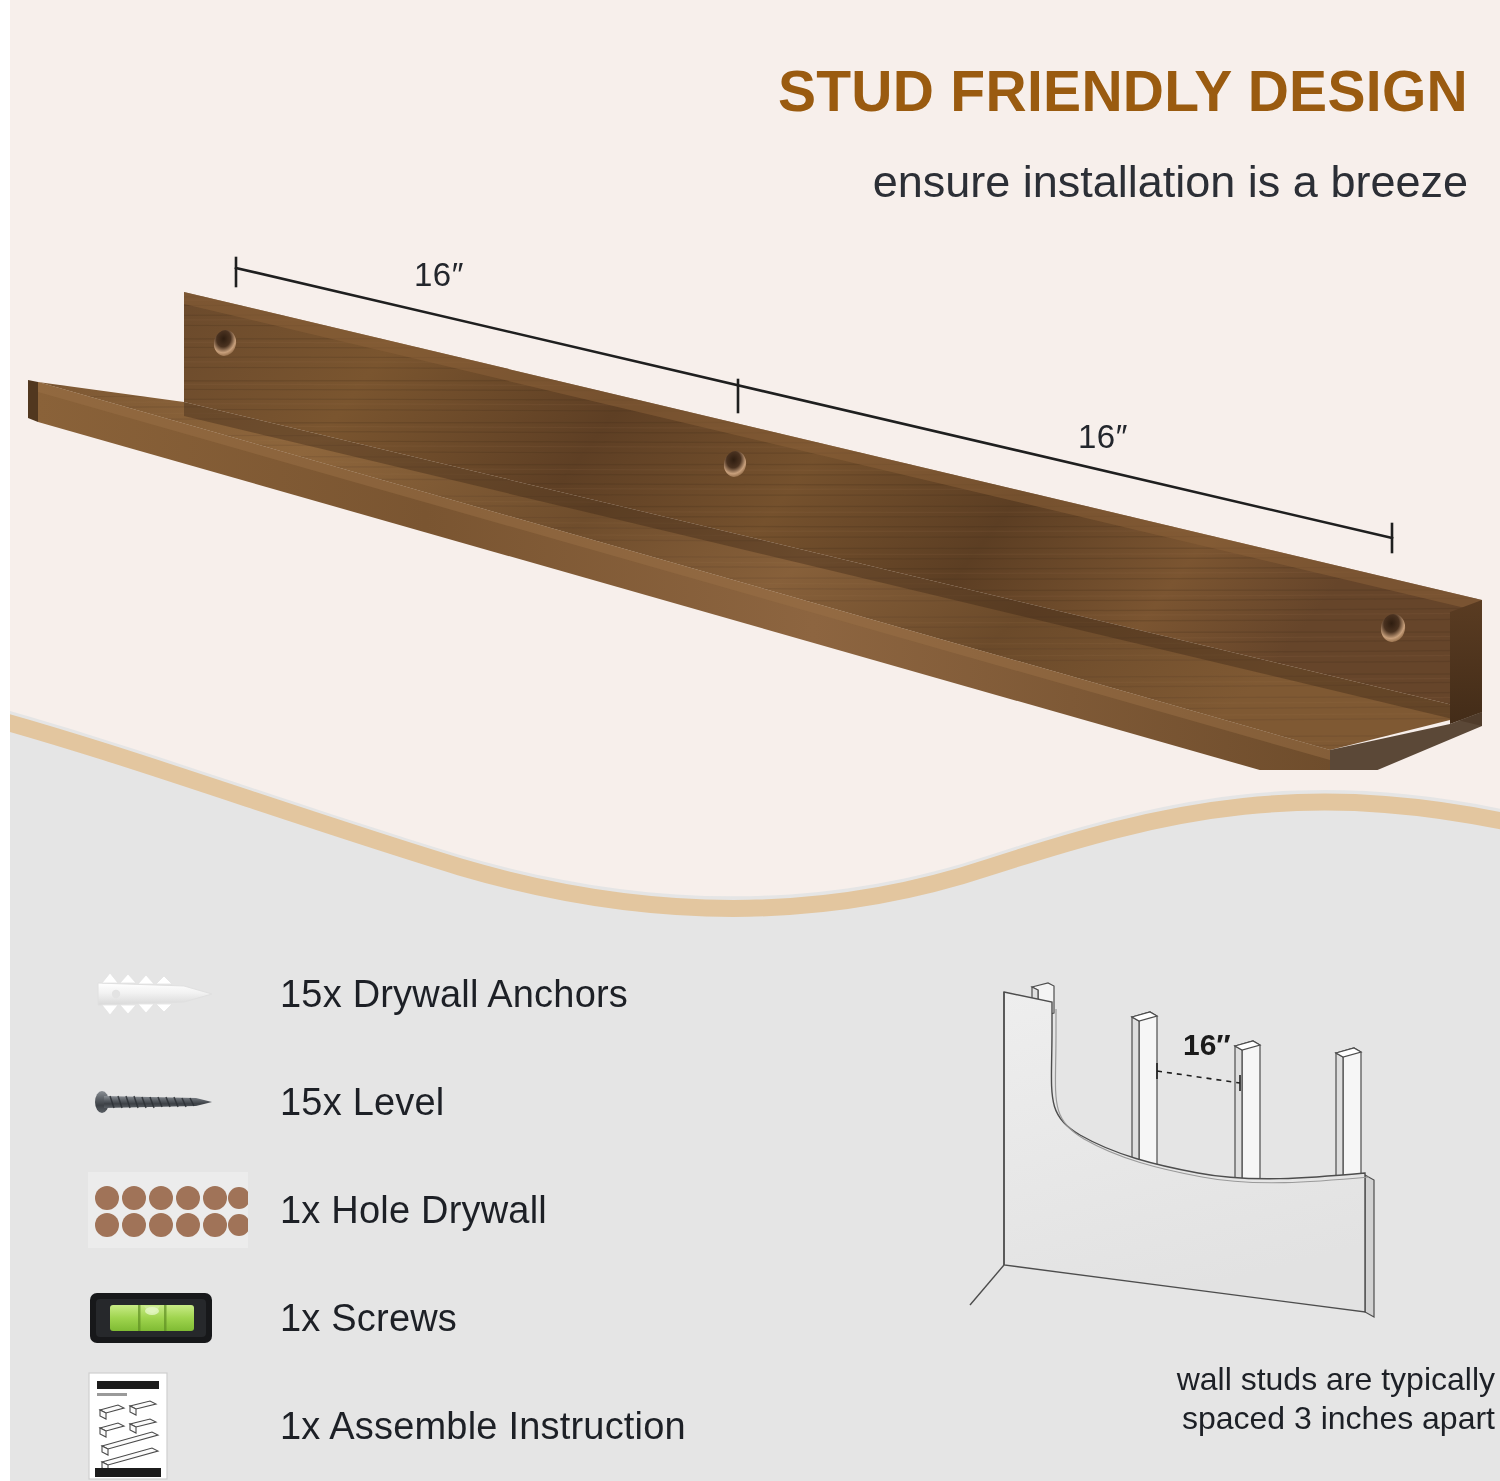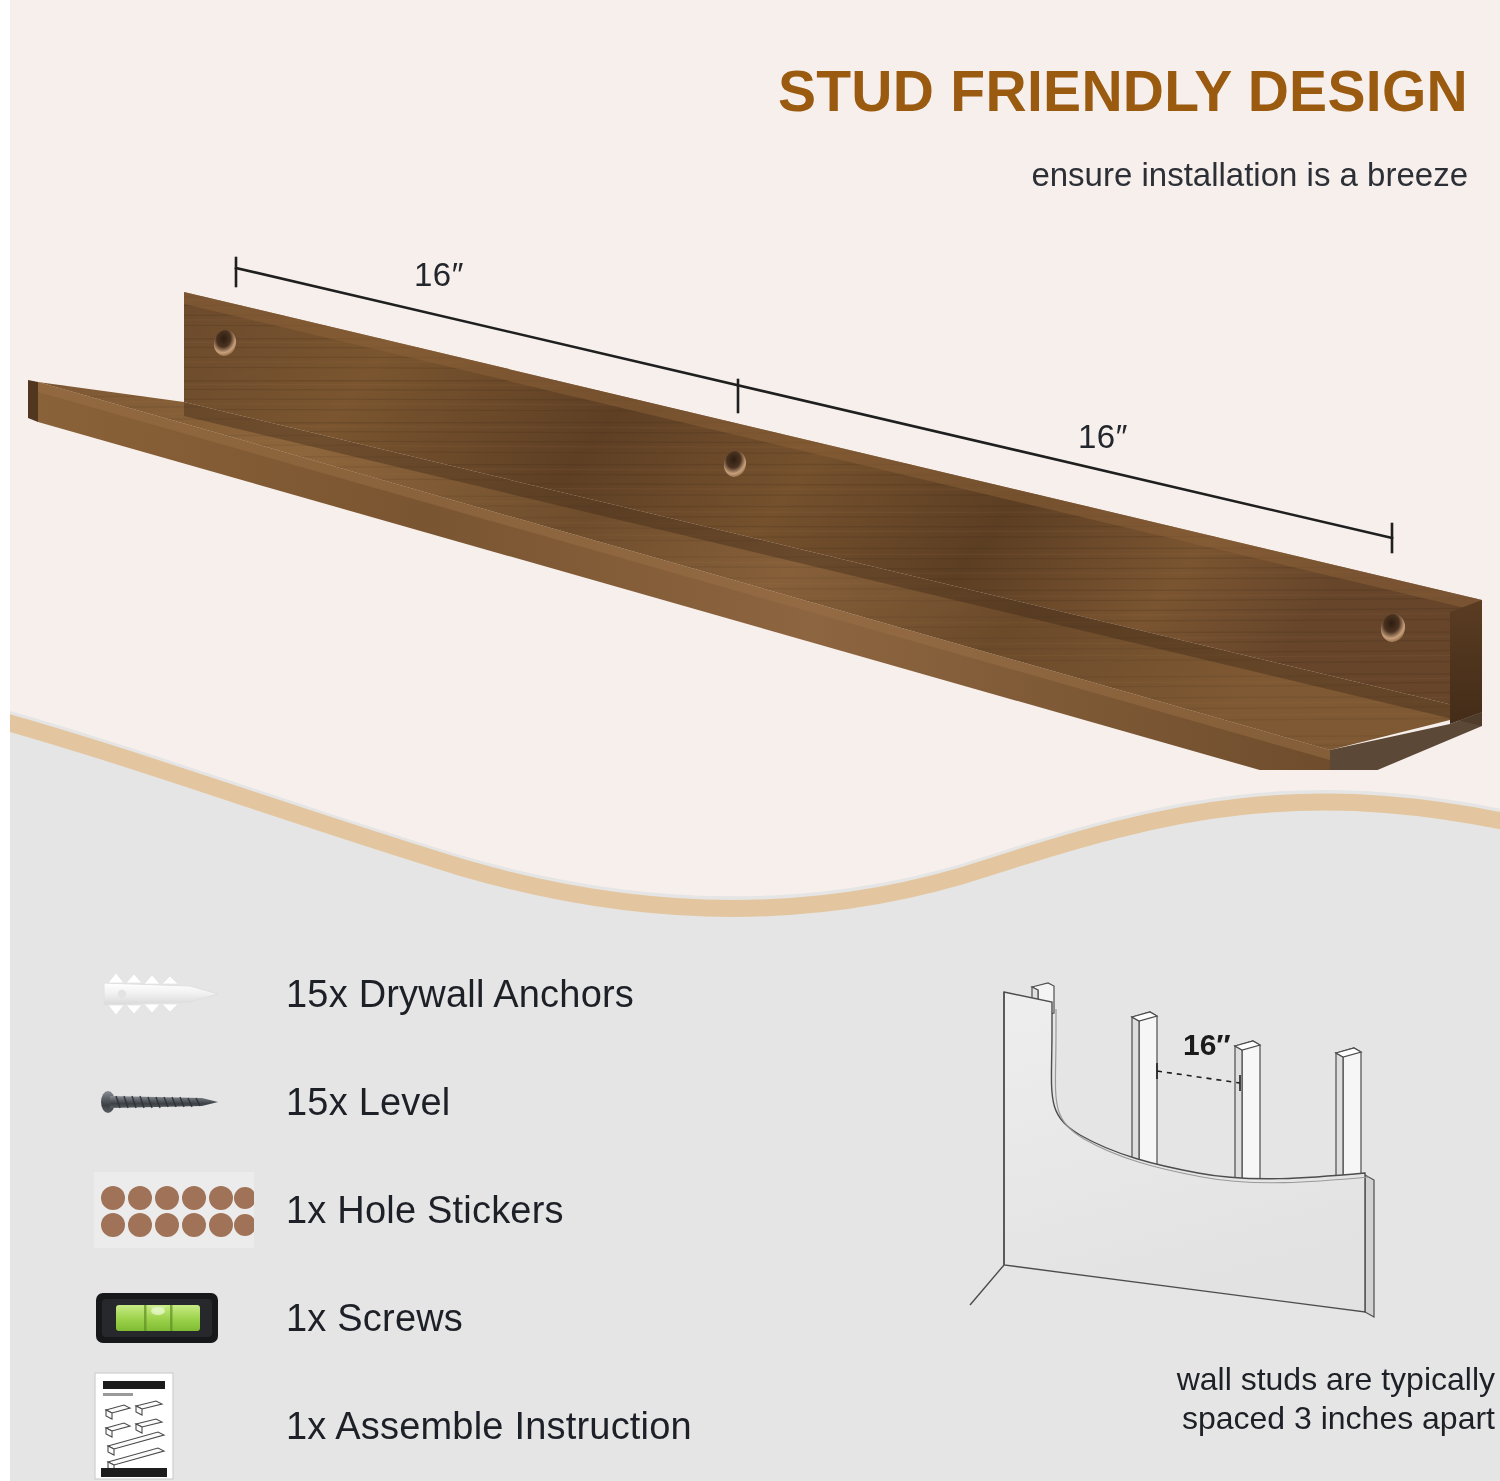--- a/index.html
+++ b/index.html
@@ -36,21 +36,21 @@
     letter-spacing: 0.3px;
     color: #9a5b10;
     line-height: 1.05;
     white-space: nowrap;
   }
   .hero-sub {
     position: absolute;
     left: 0; top: 157px;
     width: 1458px;
     text-align: right;
-    font-size: 33px;
+    font-size: 45px;
     font-weight: 400;
     color: #2c2f36;
     line-height: 1.1;
     white-space: nowrap;
   }
 
   
   .shelf-wrap {
     position: absolute;
     left: 0; top: 250px;
@@ -65,21 +65,21 @@
     font-weight: 500;
     color: #23262c;
     letter-spacing: 0.5px;
   }
   .dim-a { left: 404px; top: 256px; }
   .dim-b { left: 1068px; top: 418px; }
 
   
   .acc-list {
     position: absolute;
-    left: 76px; top: 940px;
+    left: 70px; top: 940px;
     width: 810px;
   }
   .acc-row {
     display: flex;
     align-items: center;
     height: 108px;
     margin-bottom: 0px;
   }
   .acc-icon {
     width: 200px;
@@ -344,21 +344,21 @@
               <circle cx="151" cy="28" r="11"></circle>
             <circle cx="19" cy="55" r="12"></circle>
               <circle cx="46" cy="55" r="12"></circle>
             <circle cx="73" cy="55" r="12"></circle>
               <circle cx="100" cy="55" r="12"></circle>
             <circle cx="127" cy="55" r="12"></circle>
               <circle cx="151" cy="55" r="11"></circle>
           </g>
         </svg>
       </div>
-      <div class="acc-label">1x Hole Stickers</div>
+      <div class="acc-label">1x Hole Drywall</div>
     </div>
 
     <div class="acc-row">
       <div class="acc-icon">
         <svg width="126" height="62" viewBox="0 0 126 62">
           <defs>
             <linearGradient id="vialG" x1="0" y1="0" x2="0" y2="1">
               <stop offset="0%" stop-color="#c8eb86"></stop>
               <stop offset="50%" stop-color="#9fd44e"></stop>
               <stop offset="100%" stop-color="#7fbb33"></stop>

